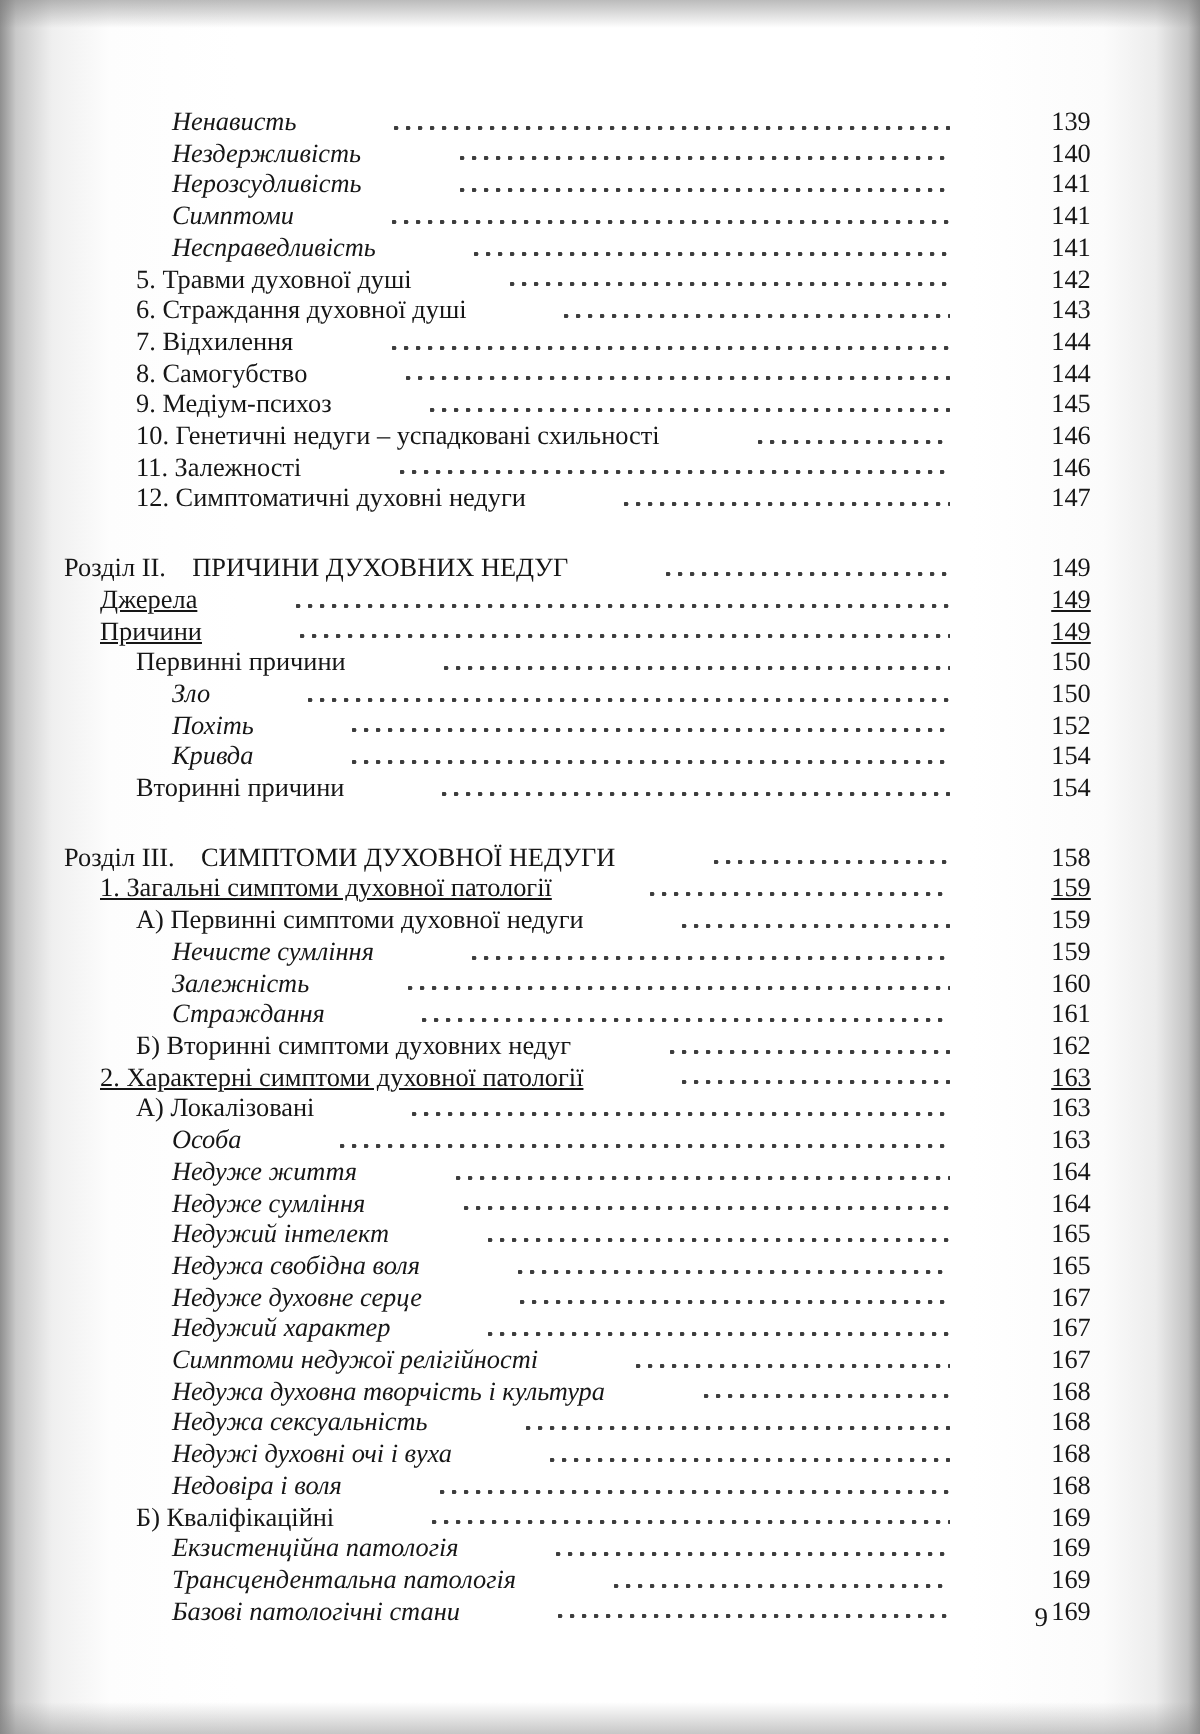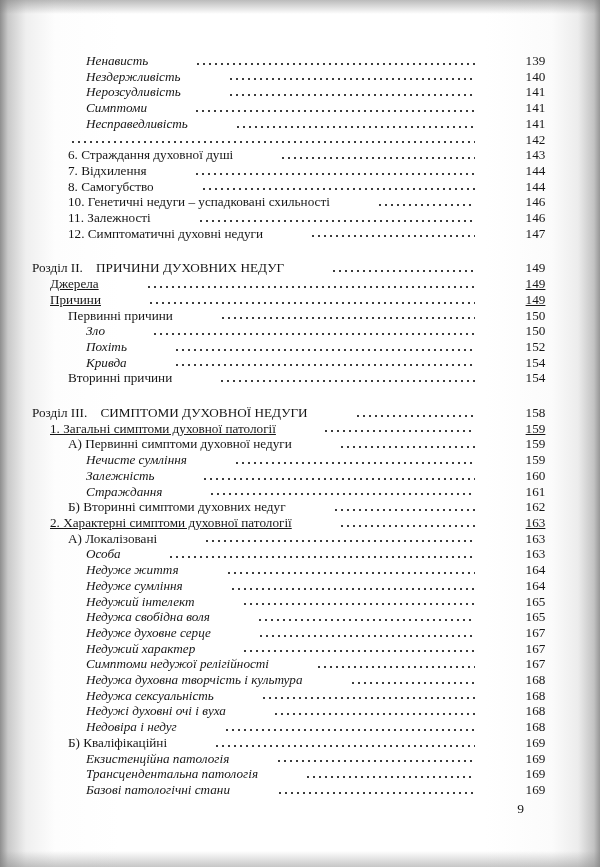--- a/index.html
+++ b/index.html
@@ -89,37 +89,43 @@
     <span class="label">Симптоми</span>
     <span class="leader"></span>
     <span class="pagenum">141</span>
   </li>
       <li class="toc-row indent-3 italic">
     <span class="label">Несправедливість</span>
     <span class="leader"></span>
     <span class="pagenum">141</span>
   </li>
       <li class="toc-row indent-2">
+    <span class="label">5. Травми духовної душі</span>
     <span class="leader"></span>
     <span class="pagenum">142</span>
   </li>
       <li class="toc-row indent-2">
     <span class="label">6. Страждання духовної душі</span>
     <span class="leader"></span>
     <span class="pagenum">143</span>
   </li>
       <li class="toc-row indent-2">
     <span class="label">7. Відхилення</span>
     <span class="leader"></span>
     <span class="pagenum">144</span>
   </li>
       <li class="toc-row indent-2">
     <span class="label">8. Самогубство</span>
     <span class="leader"></span>
     <span class="pagenum">144</span>
+  </li>
+      <li class="toc-row indent-2">
+    <span class="label">9. Медіум-психоз</span>
+    <span class="leader"></span>
+    <span class="pagenum">145</span>
   </li>
       <li class="toc-row indent-2">
     <span class="label">10. Генетичні недуги – успадковані схильності</span>
     <span class="leader"></span>
     <span class="pagenum">146</span>
   </li>
       <li class="toc-row indent-2">
     <span class="label">11. Залежності</span>
     <span class="leader"></span>
     <span class="pagenum">146</span>
@@ -263,21 +269,21 @@
     <span class="label">Недужа сексуальність</span>
     <span class="leader"></span>
     <span class="pagenum">168</span>
   </li>
       <li class="toc-row indent-3 italic">
     <span class="label">Недужі духовні очі і вуха</span>
     <span class="leader"></span>
     <span class="pagenum">168</span>
   </li>
       <li class="toc-row indent-3 italic">
-    <span class="label">Недовіра і недуг</span>
+    <span class="label">Недовіра і воля</span>
     <span class="leader"></span>
     <span class="pagenum">168</span>
   </li>
       <li class="toc-row indent-2">
     <span class="label">Б) Кваліфікаційні</span>
     <span class="leader"></span>
     <span class="pagenum">169</span>
   </li>
       <li class="toc-row indent-3 italic">
     <span class="label">Екзистенційна патологія</span>

